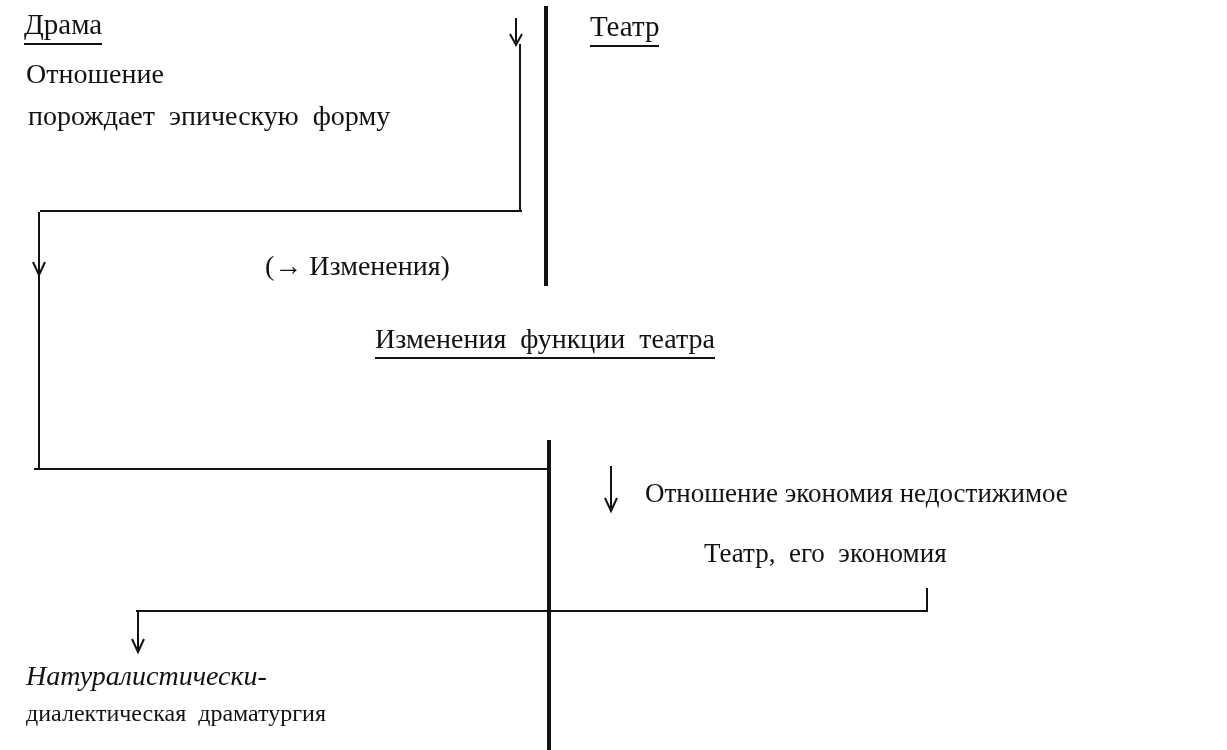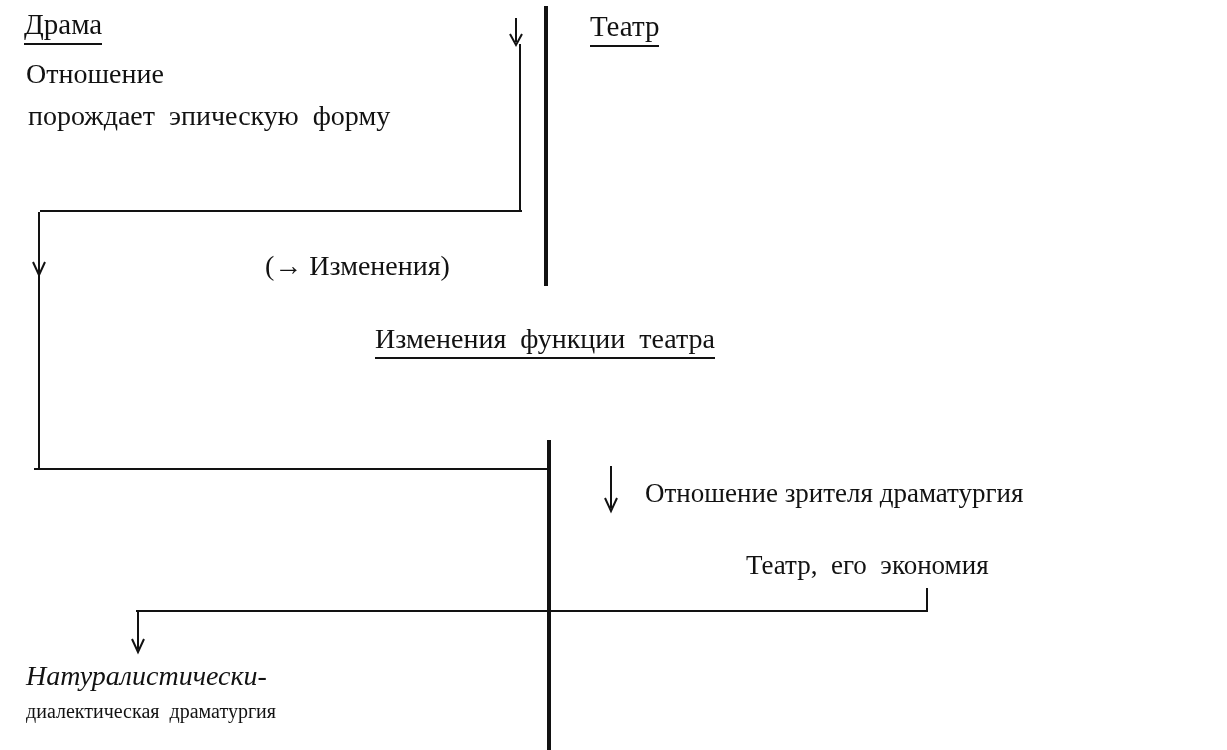--- a/index.html
+++ b/index.html
@@ -62,27 +62,27 @@
 
   <div class="txt" style="left:26px; top:58px; font-size:28px;">Отношение</div>
 
   <div class="txt" style="left:28px; top:100px; font-size:28px;">порождает  эпическую  форму</div>
 
 
   <div class="txt" style="left:265px; top:250px; font-size:28px;">(→ Изменения)</div>
 
   <div class="txt underline" style="left:368px; top:323px; font-size:28px;margin-left:7px;">Изменения  функции  театра</div>
 
-  <div class="txt" style="left:645px; top:478px; font-size:27px;">Отношение зрителя драматургия</div>
+  <div class="txt" style="left:645px; top:478px; font-size:27px;">Отношение экономия недостижимое</div>
 
-  <div class="txt" style="left:746px; top:538px; font-size:27px;margin-top:12px;">Театр,  его  экономия</div>
+  <div class="txt" style="left:704px; top:538px; font-size:27px;">Театр,  его  экономия</div>
 
   <div class="txt ital" style="left:26px; top:660px; font-size:28px;">Натуралистически-</div>
 
-  <div class="txt" style="left:26px; top:700px; font-size:20px;">диалектическая  драматургия</div>
+  <div class="txt" style="left:26px; top:700px; font-size:24px;">диалектическая  драматургия</div>
 
   <div class="rule-v-thick" style="left:544px; top:6px; height:280px;"></div>
   <div class="rule-v-thick" style="left:547px; top:440px; height:310px;"></div>
 
   <div class="rule-v" style="left:519px; top:44px; height:168px;"></div>
   <div class="rule-h" style="left:40px; top:210px; width:482px;"></div>
 
   <div class="arrow" style="left:505px; top:18px;">
     <svg width="22" height="30" viewBox="0 0 22 30">
       <line x1="11" y1="0" x2="11" y2="24" stroke="#121212" stroke-width="2"></line>

